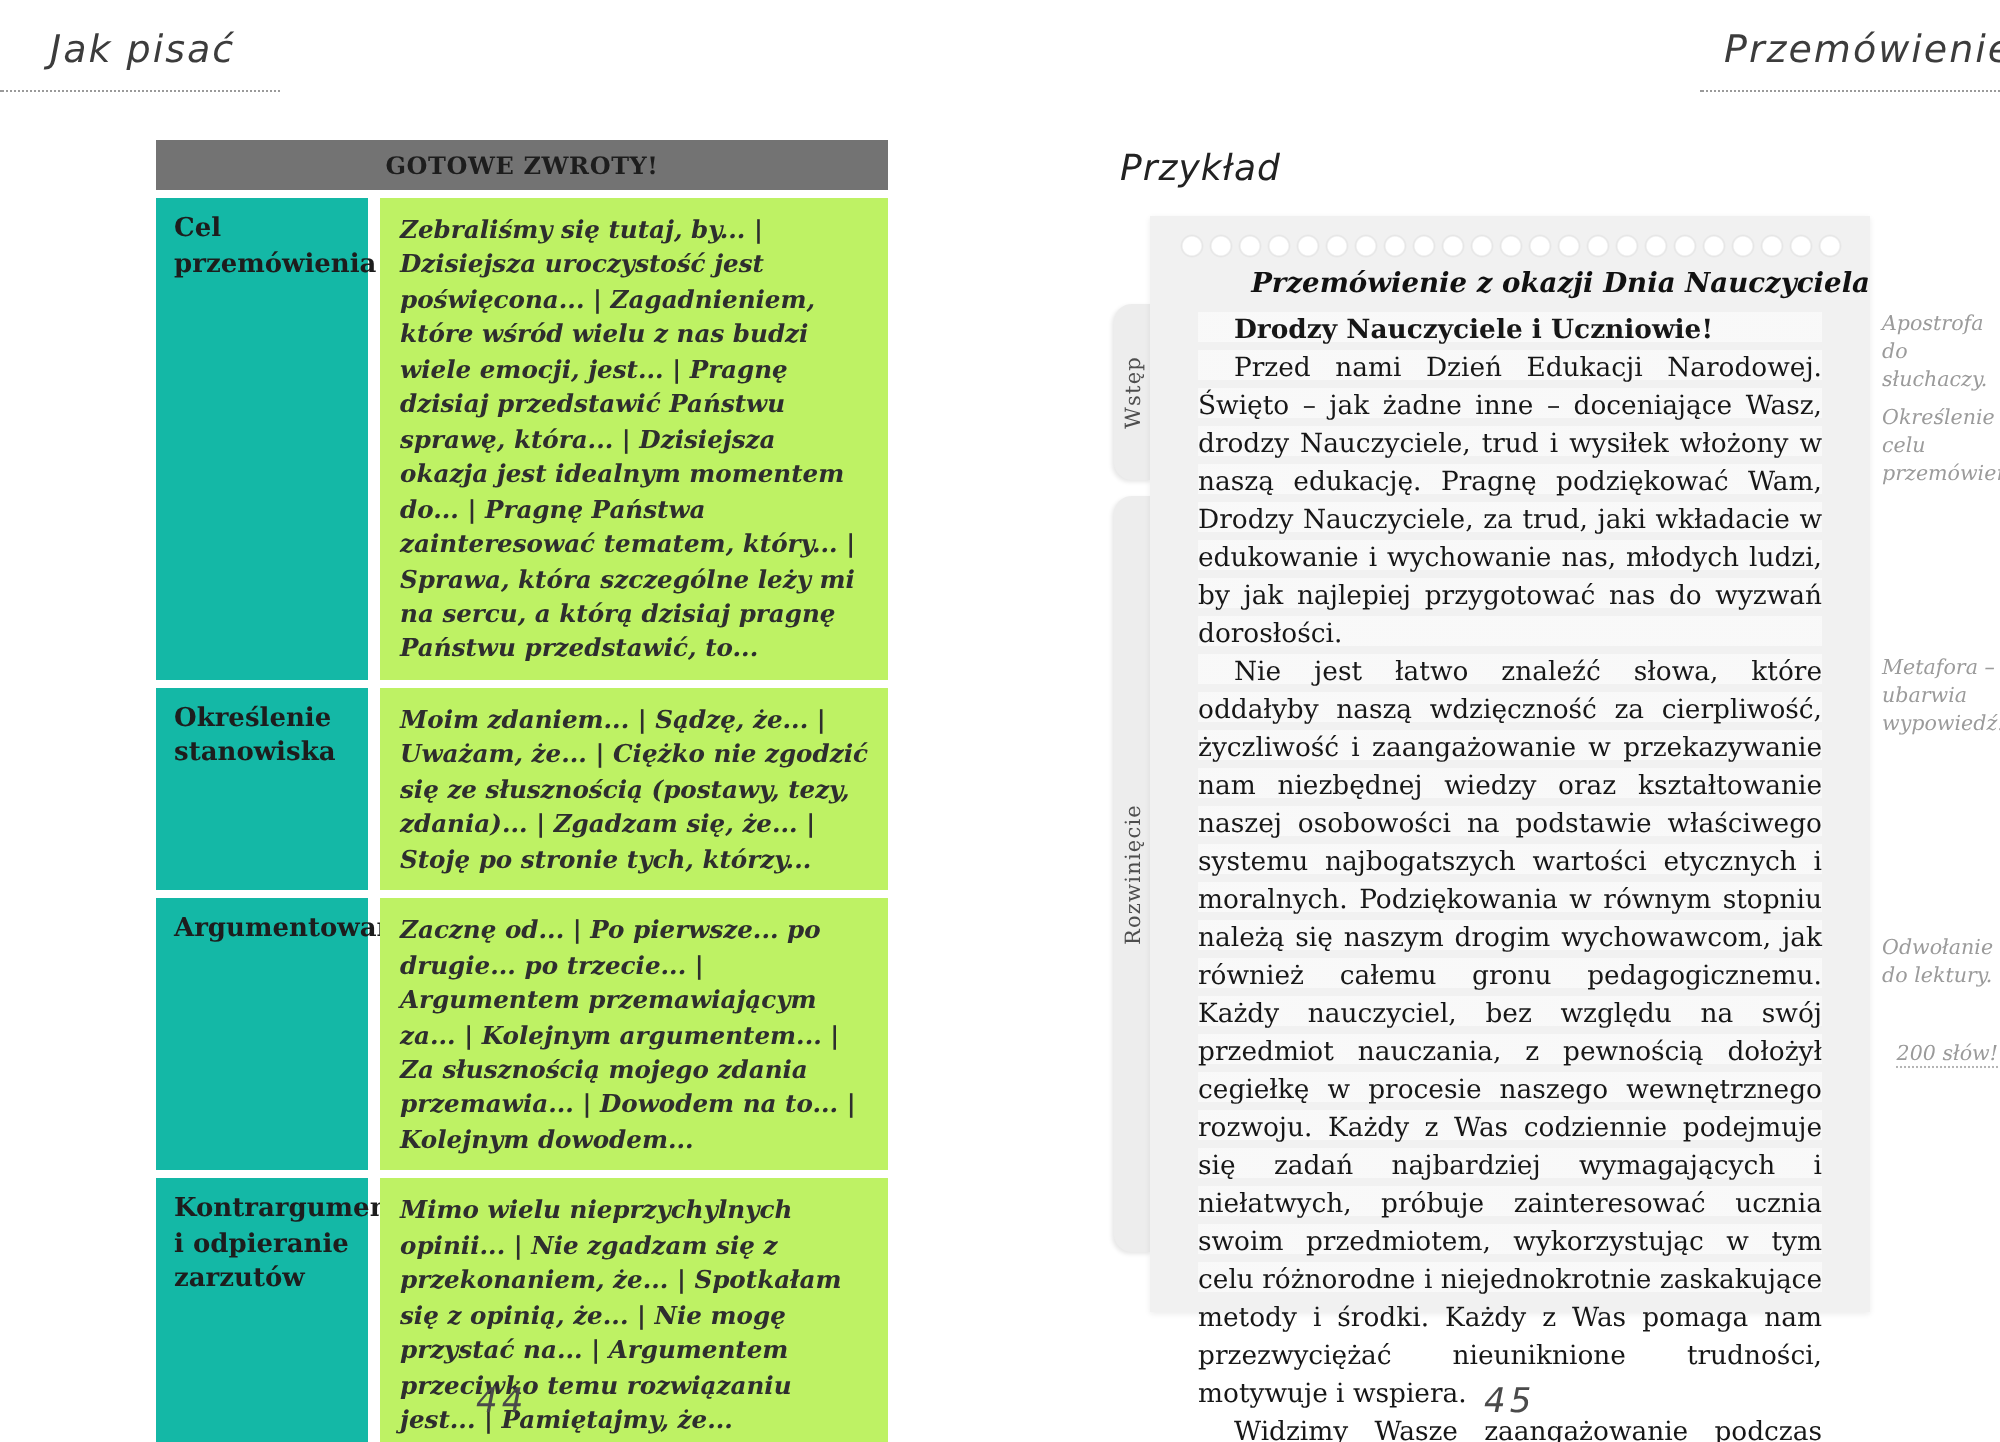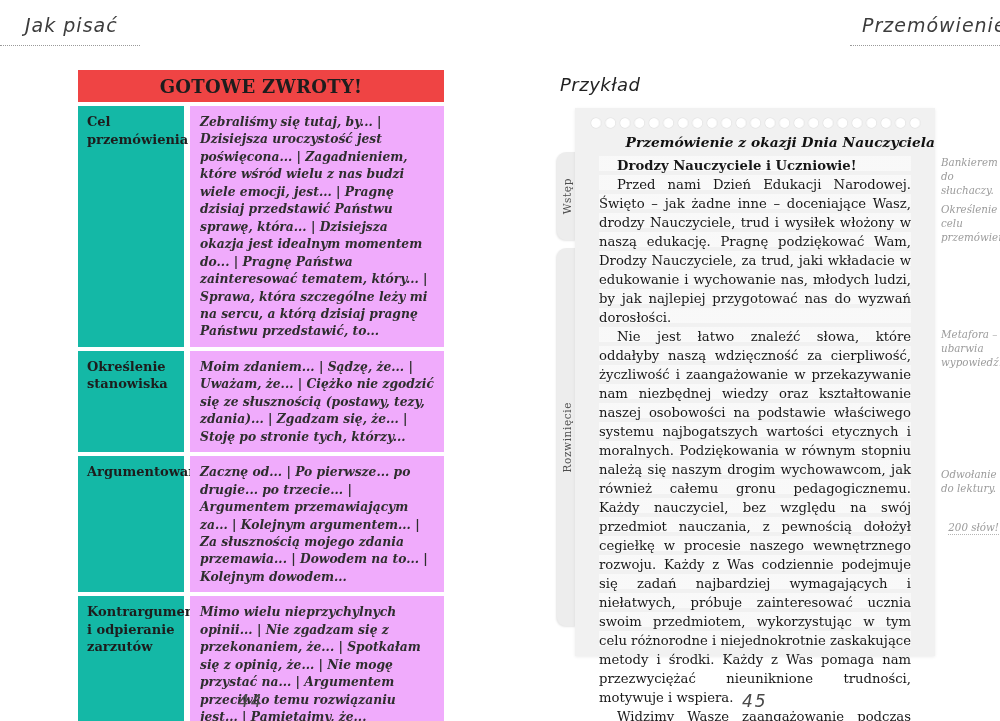--- a/index.html
+++ b/index.html
@@ -17,30 +17,30 @@
   }
   .running-head.left { left:0; width:140px; padding-left:25px; }
   .running-head.right { right:0; width:150px; text-align:left; padding-left:12px; }
 
   
   .phrase-table {
     position:absolute; left:78px; top:70px; width:366px;
     display:grid; grid-template-columns:106px 1fr; gap:4px 6px;
   }
   .pt-header {
-    grid-column:1 / 3; background:#ef4444; text-align:center;
-    font-weight:bold; font-size:18px; color:#1d1d1d; padding:6px 12px 5px;
+    grid-column:1 / 3; background:#737373; text-align:center;
+    font-weight:bold; font-size:12px; color:#1d1d1d; padding:6px 12px 5px;
     letter-spacing:.3px;
   }
   .pt-label {
     background:#14b8a6; font-weight:bold; font-size:13px; color:#1d1d1d;
     padding:7px 6px 7px 9px; line-height:1.35;
   }
   .pt-text {
-    background:#f0abfc; font-style:italic; font-weight:600; font-size:12.3px;
+    background:#bef264; font-style:italic; font-weight:600; font-size:12.3px;
     color:#2e2e2e; padding:7px 9px 7px 10px; line-height:1.42; text-align:left;
   }
 
   .page-number {
     position:absolute; bottom:10px; font-family:"DejaVu Sans", cursive;
     font-style:italic; font-size:17px; color:#4a4a4a; letter-spacing:2px;
   }
   .page-number.n44 { left:238px; }
   .page-number.n45 { left:742px; }
 
@@ -131,21 +131,21 @@
     <div class="notebook-title">Przemówienie z okazji Dnia Nauczyciela</div>
     <div class="speech">
       <p class="salutation">Drodzy Nauczyciele i Uczniowie!</p>
       <p>Przed nami Dzień Edukacji Narodowej. Święto – jak żadne inne – doceniające Wasz, drodzy Nauczyciele, trud i wysiłek włożony w naszą edukację. Pragnę podziękować Wam, Drodzy Nauczyciele, za trud, jaki wkładacie w edukowanie i wychowanie nas, młodych ludzi, by jak najlepiej przygotować nas do wyzwań dorosłości.</p>
       <p>Nie jest łatwo znaleźć słowa, które oddałyby naszą wdzięczność za cierpliwość, życzliwość i zaangażowanie w przekazywanie nam niezbędnej wiedzy oraz kształtowanie naszej osobowości na podstawie właściwego systemu najbogatszych wartości etycznych i moralnych. Podziękowania w równym stopniu należą się naszym drogim wychowawcom, jak również całemu gronu pedagogicznemu. Każdy nauczyciel, bez względu na swój przedmiot nauczania, z pewnością dołożył cegiełkę w procesie naszego wewnętrznego rozwoju. Każdy z Was codziennie podejmuje się zadań najbardziej wymagających i niełatwych, próbuje zainteresować ucznia swoim przedmiotem, wykorzystując w tym celu różnorodne i niejednokrotnie zaskakujące metody i środki. Każdy z Was pomaga nam przezwyciężać nieuniknione trudności, motywuje i wspiera.</p>
       <p>Widzimy Wasze zaangażowanie podczas lekcji, nieustanną chęć pomocy w trudniejszych zagadnieniach. Widzimy nieustanną troskę o to, by wyrośli z nas ludzie nie tylko dobrze wykształceni, ale przede wszystkim dobrzy, otwarci na świat, wrażliwi. Wciąż pamiętamy, by nie stać się jednym z dorosłych, których odwiedził Mały Książę. To dzięki Wam wiemy, jak ważna jest przyjaźń, odpowiedzialność za innych, miłość, praca – wszystkie te wartości, które staracie się nam wpajać. Nie chcemy stać się Bankierem, który dba tylko o zyski, ani Latarnikiem, którego praca pozbawiona jest sensu, nie pragniemy władzy za wszelką cenę, jak Król. Nie chcemy być Próżnym dbającym tylko o poklask ani Geografem, który nie ma pojęcia o otaczającym go świecie, wykorzystuje innych. I to jest możliwe dzięki Wam, kochani Nauczyciele, dzięki Waszej codziennej pracy.</p>
 
     </div>
   </div>
 
-  <div class="margin-note" style="top:156px;">Bankierem do słuchaczy.</div>
+  <div class="margin-note" style="top:156px;">Apostrofa do słuchaczy.</div>
   <div class="margin-note" style="top:203px;">Określenie celu przemówienia.</div>
   <div class="margin-note" style="top:328px;">Metafora – ubarwia wypowiedź.</div>
   <div class="margin-note" style="top:468px;">Odwołanie do lektury.</div>
   <div class="margin-note underlined" style="top:521px;text-align:right;">200 słów!</div>
 
   <div class="page-number n44">44</div>
   <div class="page-number n45">45</div>
 
 </div>
 

